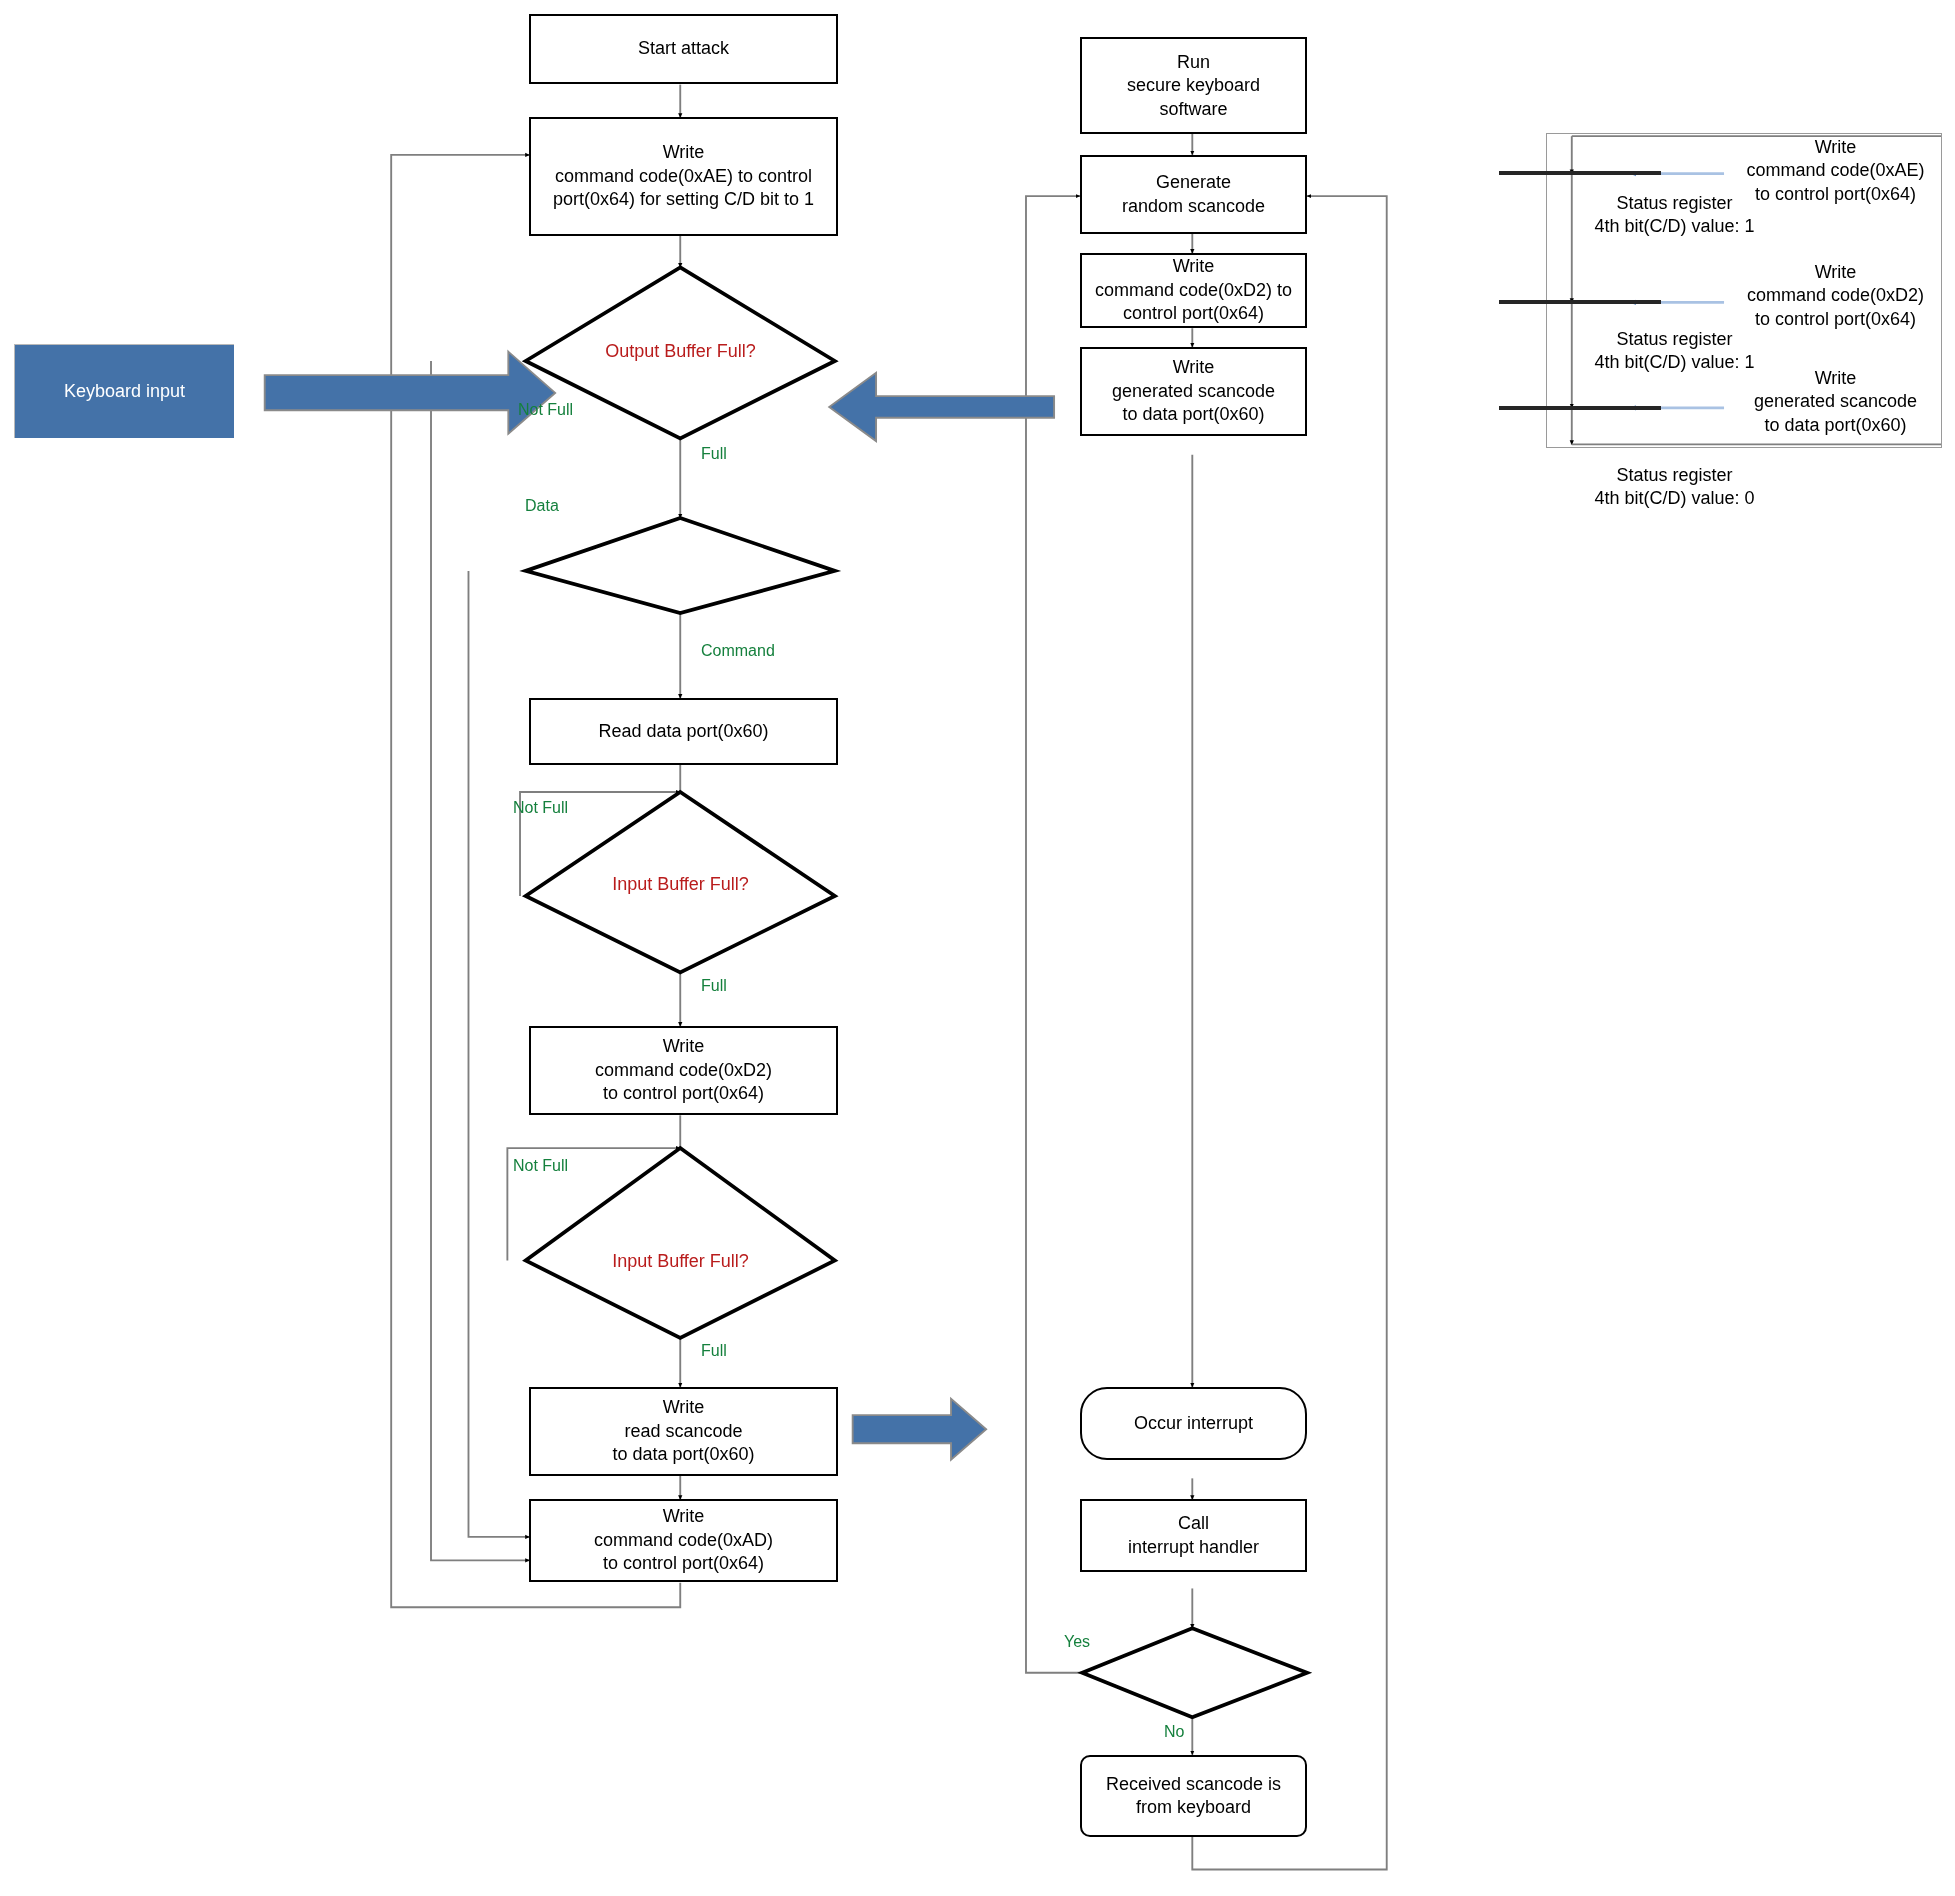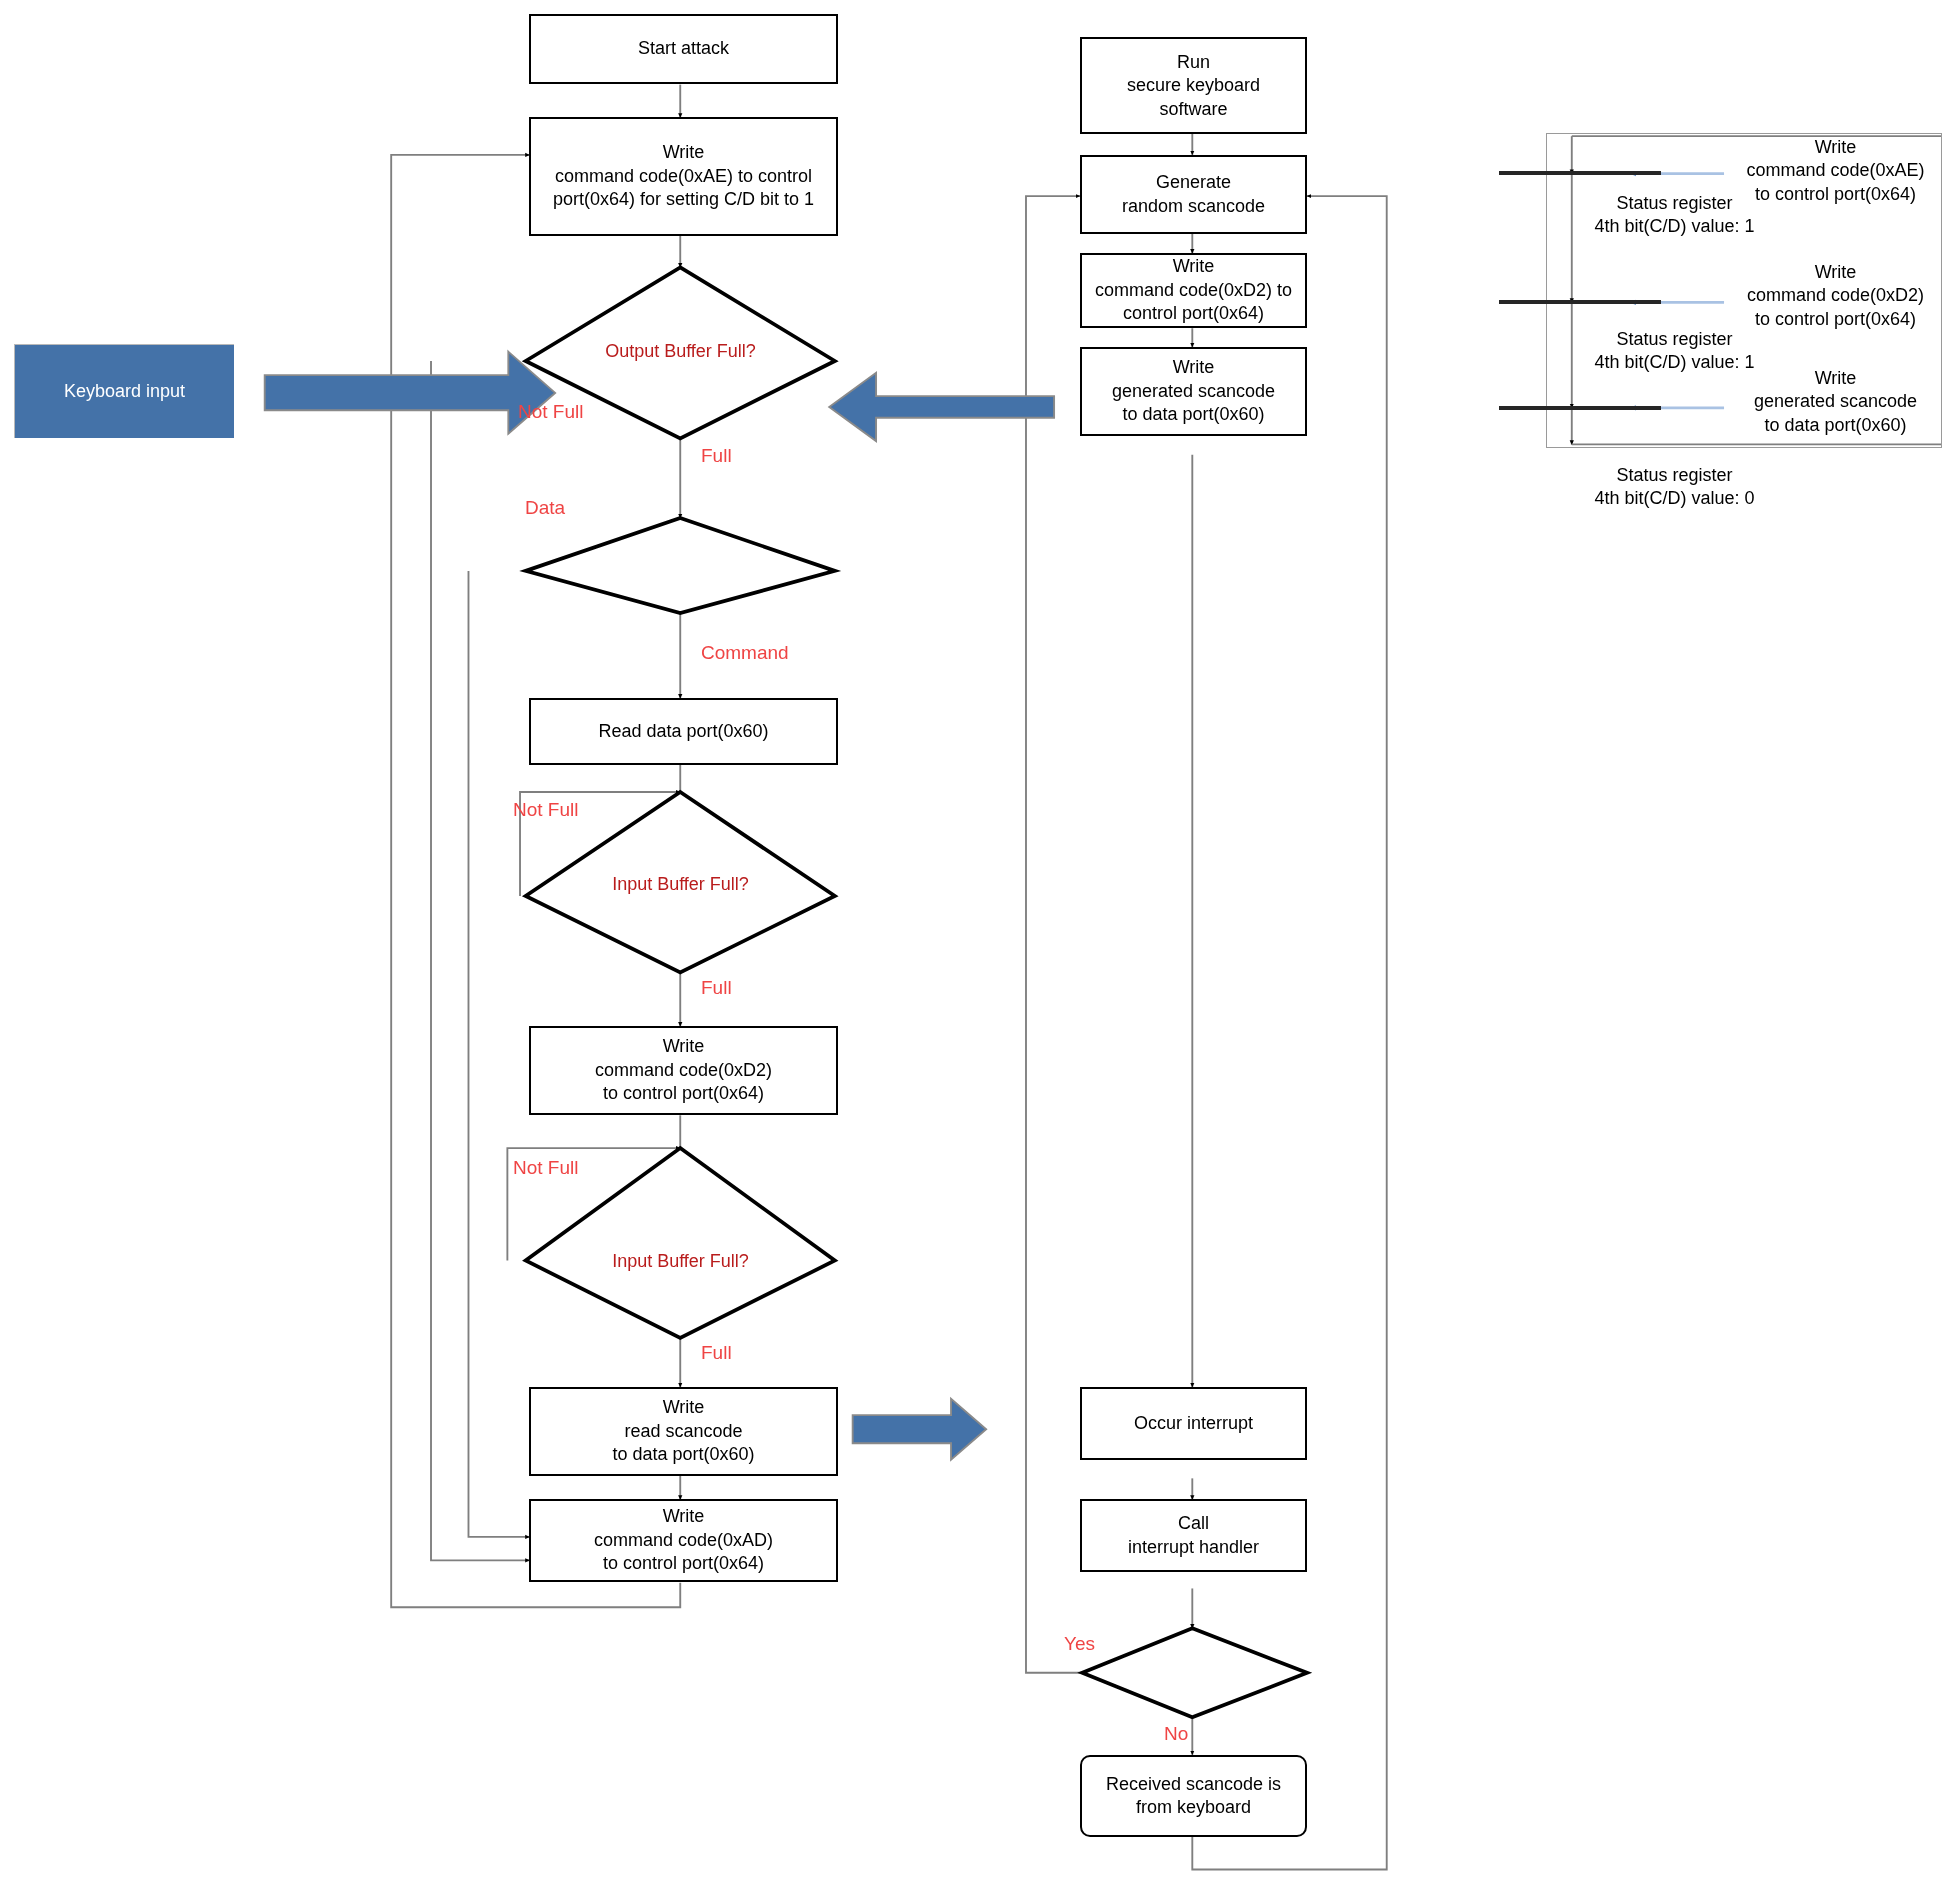--- a/index.html
+++ b/index.html
@@ -8,21 +8,21 @@
   svg#wires{position:absolute;left:0;top:0;width:1955px;height:1897px;pointer-events:none;}
 
   .node{position:absolute;box-sizing:border-box;display:flex;align-items:center;justify-content:center;
         text-align:center;background:#ffffff;border:2.3px solid #000000;z-index:3;}
   .node .txt{font-size:18px;line-height:1.30;color:#000;white-space:pre-line;}
 
   .diamond{position:absolute;z-index:3;}
   .diamond .dlabel{position:absolute;left:0;right:0;text-align:center;font-size:18px;line-height:1.25;
         color:#b91c1c;white-space:pre-line;z-index:4;}
 
-  .edgelabel{position:absolute;font-size:19px;color:#ef4444;z-index:5;white-space:nowrap;}
+  .edgelabel{position:absolute;font-size:16px;color:#15803d;z-index:5;white-space:nowrap;}
 
   .kbbox{position:absolute;box-sizing:border-box;display:flex;align-items:center;justify-content:center;
         background:#4472a8;color:#ffffff;font-size:18px;z-index:3;
         border-top:1.4px solid #b9b9b9;border-left:1.4px solid #b9b9b9;}
 
   .panel{position:absolute;box-sizing:border-box;border:1.4px solid #9a9a9a;background:transparent;z-index:2;}
   .bar{position:absolute;background:#262626;height:4.2px;z-index:4;}
   .ptext{position:absolute;font-size:18px;line-height:1.30;color:#000;text-align:center;white-space:pre-line;z-index:5;}
   .stext{position:absolute;font-size:18px;line-height:1.30;color:#000;text-align:center;white-space:pre-line;z-index:5;}
 </style>
@@ -180,21 +180,21 @@
 command code(0xD2) to
 control port(0x64)</span>
   </div>
 
   <div class="node" style="left:1080px;top:347px;width:227px;height:89px;">
     <span class="txt">Write
 generated scancode
 to data port(0x60)</span>
   </div>
 
-  <div class="node" style="left:1080px;top:1387px;width:227px;height:73px;">
+  <div class="node" style="left:1080px;top:1387px;width:227px;height:73px;border-radius:27px;">
     <span class="txt">Occur interrupt</span>
   </div>
 
   <div class="node" style="left:1080px;top:1499px;width:227px;height:73px;">
     <span class="txt">Call
 interrupt handler</span>
   </div>
 
 
   <div class="node" style="left:1080px;top:1755px;width:227px;height:82px;border-radius:10px;">

